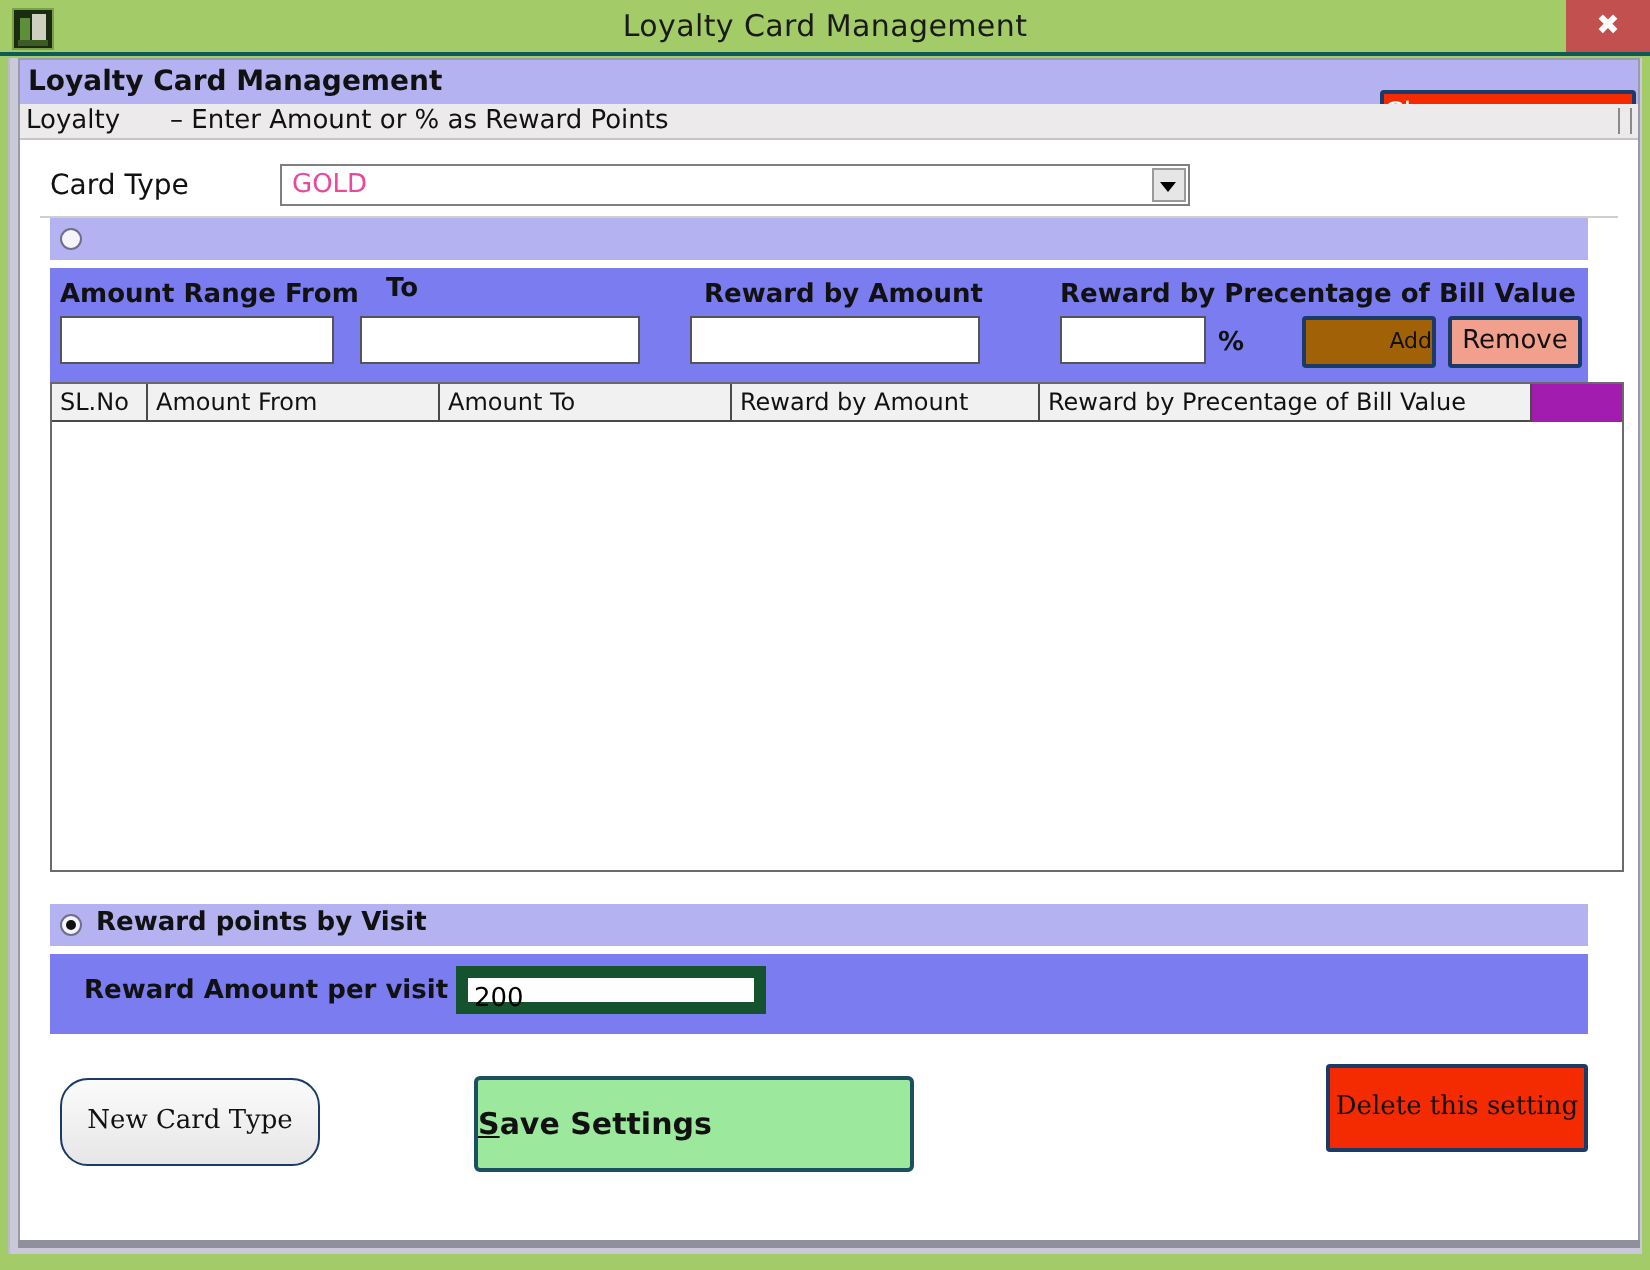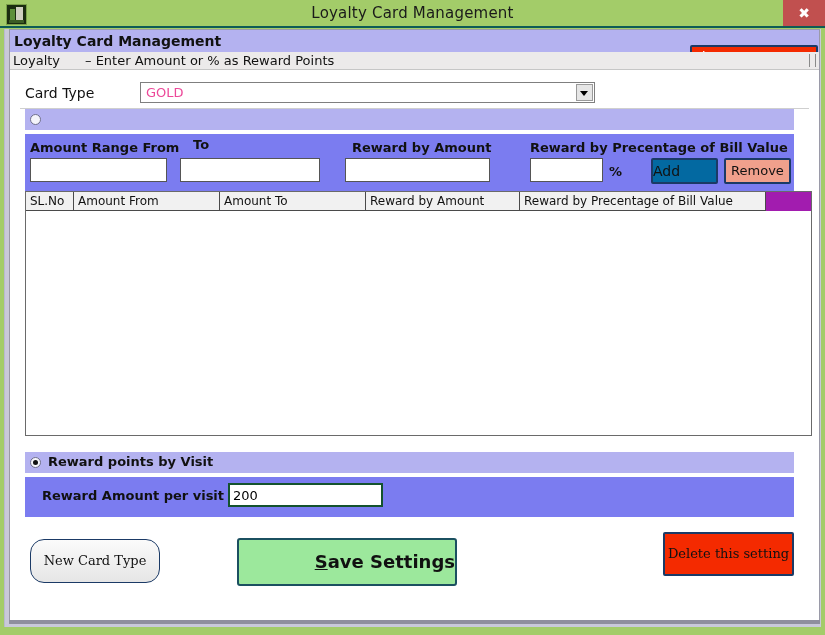--- a/index.html
+++ b/index.html
@@ -263,26 +263,26 @@
     position: absolute;
     left: 584px; top: 30px;
     font-size: 13px;
     font-weight: bold;
     color: #111111;
   }
   #add-button {
     position: absolute;
     left: 626px; top: 24px;
     width: 67px; height: 26px;
-    background: #0369a1;
+    background: #a16207;
     border: 2px solid #1b3a66;
     border-radius: 2px;
-    font-size: 14px;
-    color: #111111;
-    text-align: left;
+    font-size: 11px;
+    color: #111111;
+    text-align: right;
     line-height: 22px;
     cursor: pointer;
     box-sizing: border-box;
   }
   #remove-button {
     position: absolute;
     left: 699px; top: 24px;
     width: 67px; height: 26px;
     background: #f0a08c;
     border: 2px solid #1b3a66;
@@ -351,21 +351,21 @@
     left: 17px; top: 11px;
     font-size: 13px;
     font-weight: bold;
     color: #111111;
   }
   #visit-input {
     position: absolute;
     left: 203px; top: 6px;
     width: 155px; height: 24px;
     background: #ffffff;
-    border: 2px solid #14532d;
+    border: 6px solid #14532d;
     box-sizing: border-box;
     font-size: 13px;
     color: #000000;
     line-height: 21px;
     padding-left: 3px;
     cursor: text;
   }
 
   
   #newcard-button {
@@ -383,24 +383,24 @@
     cursor: pointer;
     box-sizing: border-box;
   }
   #save-button {
     position: absolute;
     left: 237px; top: 538px;
     width: 220px; height: 48px;
     background: #9ce89c;
     border: 2px solid #1b5060;
     border-radius: 3px;
-    font-size: 18px;
-    font-weight: bold;
-    color: #111111;
-    text-align: right;
+    font-size: 15px;
+    font-weight: bold;
+    color: #111111;
+    text-align: left;
     line-height: 44px;
     cursor: pointer;
     box-sizing: border-box;
   }
   #save-button u { text-decoration: underline; }
   #delete-button {
     position: absolute;
     left: 663px; top: 532px;
     width: 131px; height: 44px;
     background: #f42a00;

